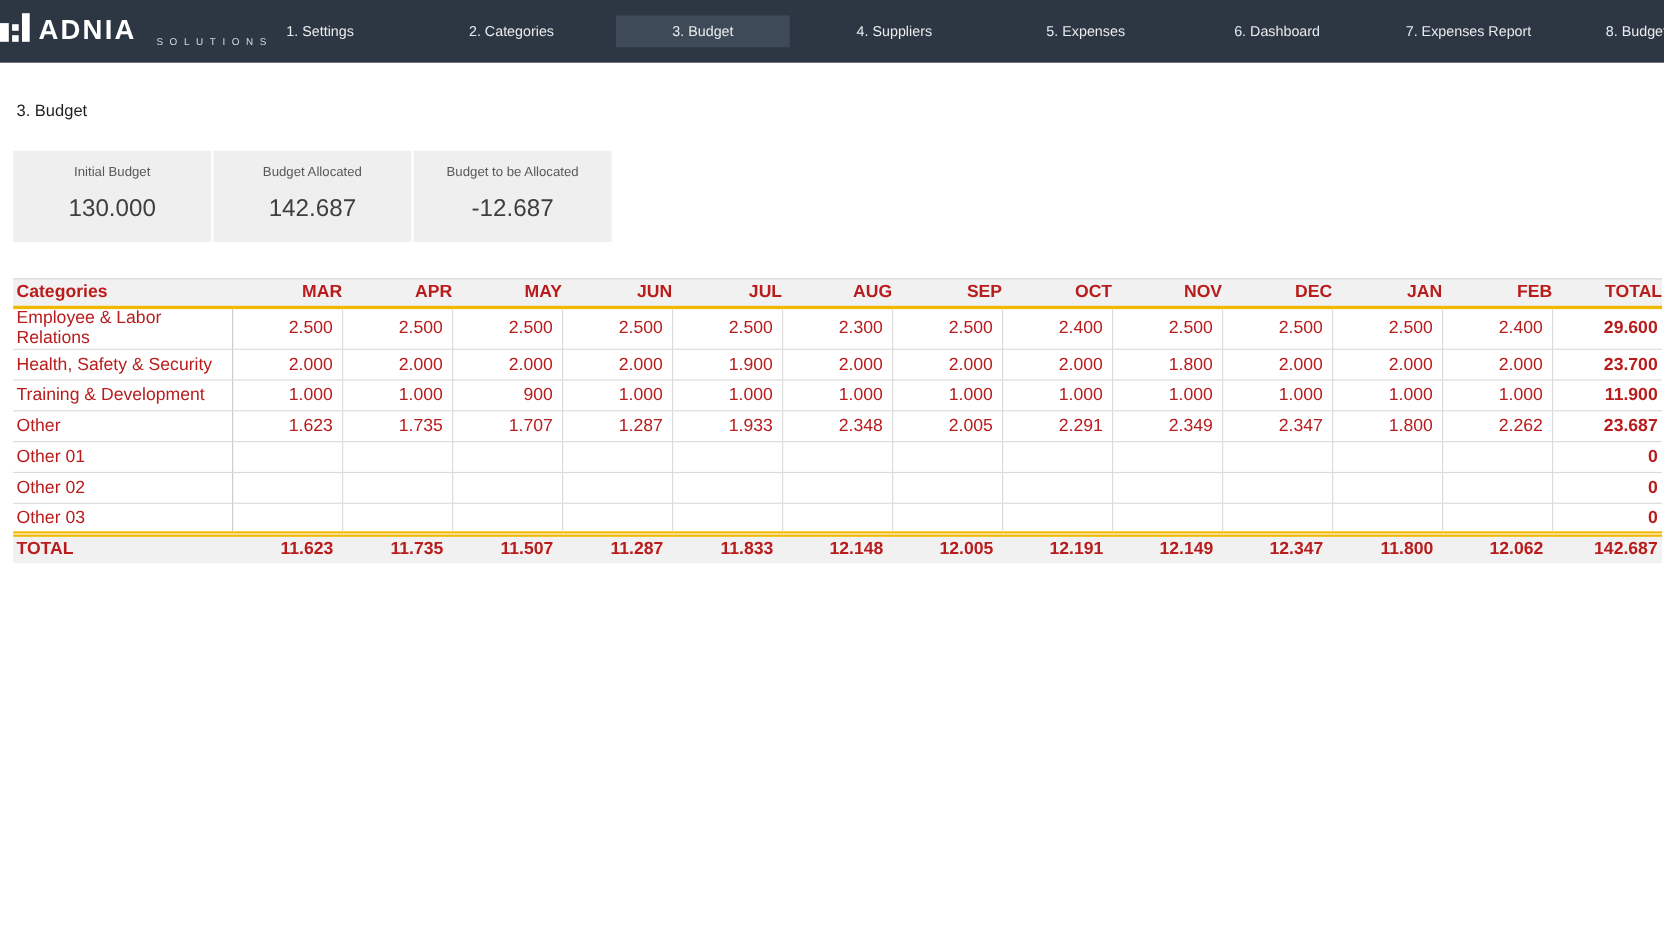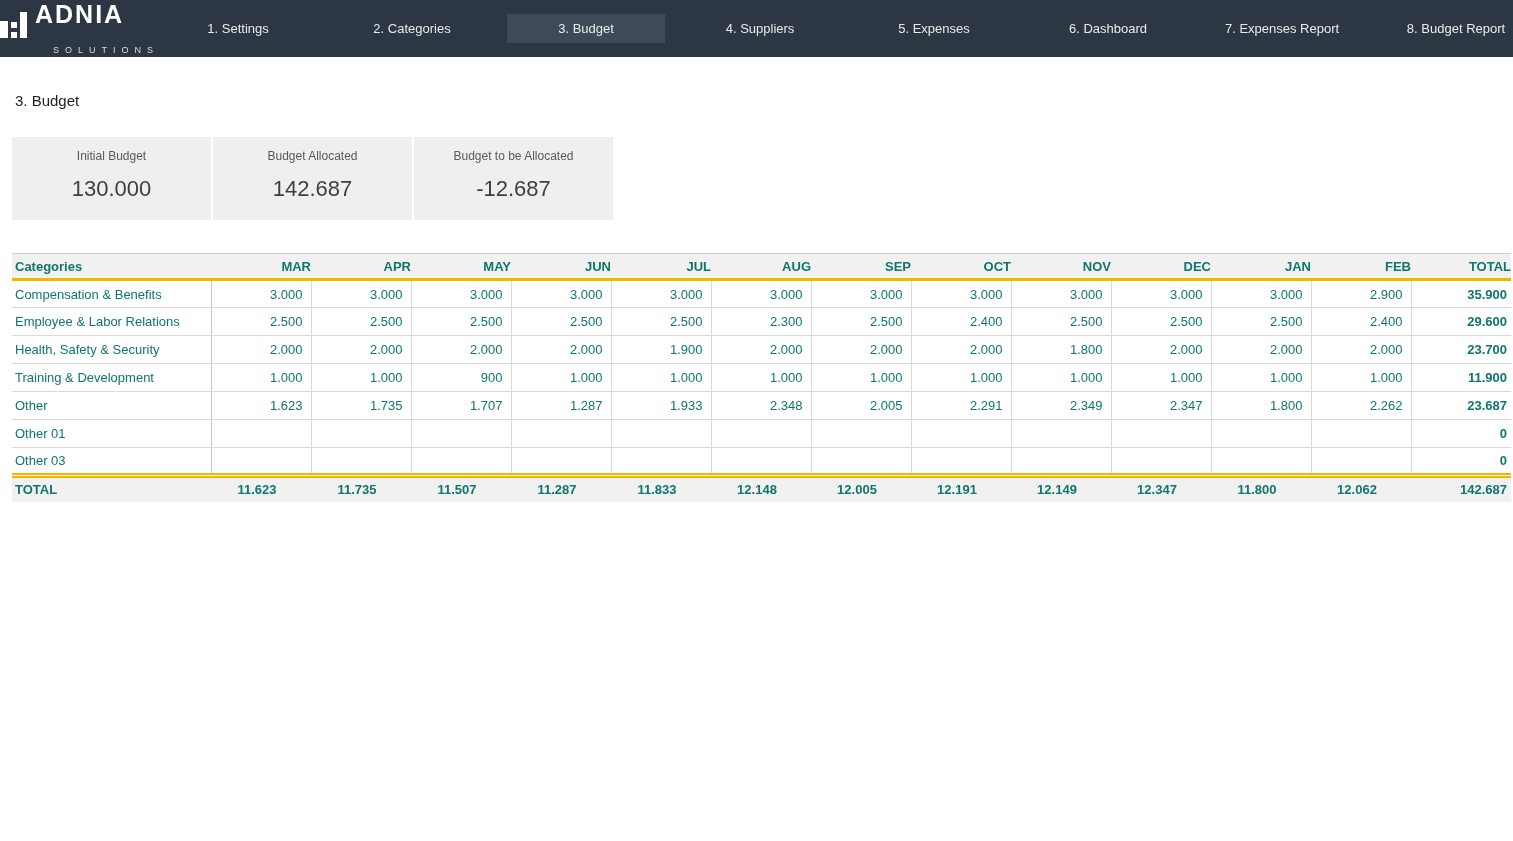--- a/index.html
+++ b/index.html
@@ -7,53 +7,53 @@
               font-family:"Liberation Sans", sans-serif; }
 
   
   .navbar { height:57px; background:#2d3743; display:flex; align-items:center; }
   .logo { width:212px; height:100%; display:flex; align-items:center; padding-left:0; }
   .logo-glyph { display:flex; align-items:flex-end; height:34px; margin-right:8px; }
   .lg-cut  { width:11px; height:17px; background:#ffffff; margin-left:-3px; margin-bottom:8px; }
   .lg-dots { display:flex; flex-direction:column; justify-content:flex-end; gap:4px; margin:0 3px 8px 3px; }
   .lg-dot  { width:6px; height:6px; background:#ffffff; }
   .lg-bar  { width:7px; height:26px; background:#ffffff; margin-bottom:8px; }
-  .logo-text { display:flex; flex-direction:column; }
+  .logo-text { display:flex; flex-direction:row; }
   .logo-name { color:#ffffff; font-size:25px; font-weight:bold; letter-spacing:2px; line-height:25px; }
   .logo-tag  { color:#d9dcdf; font-size:9px; letter-spacing:6px; margin-top:18px; padding-left:18px; }
   .nav-tabs { flex:1; display:flex; height:100%; align-items:center; padding-right:28px;gap:16px; }
   .tab { width:158px; height:29px; display:flex; align-items:center; justify-content:center;
          color:#e9ebed; font-size:13px; cursor:pointer; white-space:nowrap; }
   .tab.active { background:#3e4a57; }
 
   
   .page-title { margin:35px 0 0 15px; font-size:15px; font-weight:normal; color:#1f1f1f; }
 
   
   .kpi-row { display:flex; margin:28px 0 0 12px; }
-  .kpi-card { width:199px; height:83px; background:#efefef; margin-right:2px; text-align:center; }
+  .kpi-card { width:180px; height:83px; background:#efefef; margin-right:2px; text-align:center; }
   .kpi-label { font-size:12px; color:#595959; margin-top:12px; }
   .kpi-value { font-size:22px; color:#3f3f3f; margin-top:13px; }
 
   
   table.budget { border-collapse:collapse; table-layout:fixed; width:1499px; margin:33px 0 0 12px;
-                 font-size:13px; color:#0f766e; }
+                 font-size:16px; color:#b91c1c; }
   col.c-cat { width:199px; } col.c-m { width:100px; }
   thead th { height:26px; background:#f1f1f1; border-top:1px solid #d0d0d0;
              border-bottom:3px solid #f2b800; font-weight:bold; vertical-align:middle; }
   thead th.h-cat { text-align:left; padding-left:3px; }
   thead th.h-m { text-align:right; }
   tbody td { height:28px; border-bottom:1px solid #d9d9d9; vertical-align:middle; background:#fff; }
   tbody td.cat { padding-left:3px; border-right:1px solid #c9c9c9; }
   tbody td.val { text-align:right; padding-right:8px; border-right:1px solid #d9d9d9; }
   tbody td.tot { text-align:right; padding-right:4px; font-weight:bold; border-right:none; }
   tfoot td { height:26px; background:#f1f1f1; border-top:5px double #f2b800;
              font-weight:bold; vertical-align:middle; }
   tfoot td.cat { padding-left:3px; }
-  tfoot td.val { text-align:center; padding-right:8px; }
+  tfoot td.val { text-align:right; padding-right:8px; }
   tfoot td.tot { text-align:right; padding-right:4px; }
 </style>
 </head>
 <body>
 
 <div class="navbar">
   <div class="logo">
     <div class="logo-glyph">
       <div class="lg-cut"></div>
       <div class="lg-dots">
@@ -126,36 +126,20 @@
         <th class="h-m">OCT</th>
         <th class="h-m">NOV</th>
         <th class="h-m">DEC</th>
         <th class="h-m">JAN</th>
         <th class="h-m">FEB</th>
         <th class="h-m">TOTAL</th>
       </tr>
     </thead>
   <tbody>
       <tr>
-        <td class="cat">Compensation &amp; Benefits</td>
-        <td class="val">3.000</td>
-        <td class="val">3.000</td>
-        <td class="val">3.000</td>
-        <td class="val">3.000</td>
-        <td class="val">3.000</td>
-        <td class="val">3.000</td>
-        <td class="val">3.000</td>
-        <td class="val">3.000</td>
-        <td class="val">3.000</td>
-        <td class="val">3.000</td>
-        <td class="val">3.000</td>
-        <td class="val">2.900</td>
-        <td class="tot">35.900</td>
-      </tr>
-      <tr>
         <td class="cat">Employee &amp; Labor Relations</td>
         <td class="val">2.500</td>
         <td class="val">2.500</td>
         <td class="val">2.500</td>
         <td class="val">2.500</td>
         <td class="val">2.500</td>
         <td class="val">2.300</td>
         <td class="val">2.500</td>
         <td class="val">2.400</td>
         <td class="val">2.500</td>
@@ -222,20 +206,36 @@
         <td class="val"></td>
         <td class="val"></td>
         <td class="val"></td>
         <td class="val"></td>
         <td class="val"></td>
         <td class="val"></td>
         <td class="val"></td>
         <td class="tot">0</td>
       </tr>
       <tr>
+        <td class="cat">Other 02</td>
+        <td class="val"></td>
+        <td class="val"></td>
+        <td class="val"></td>
+        <td class="val"></td>
+        <td class="val"></td>
+        <td class="val"></td>
+        <td class="val"></td>
+        <td class="val"></td>
+        <td class="val"></td>
+        <td class="val"></td>
+        <td class="val"></td>
+        <td class="val"></td>
+        <td class="tot">0</td>
+      </tr>
+      <tr>
         <td class="cat">Other 03</td>
         <td class="val"></td>
         <td class="val"></td>
         <td class="val"></td>
         <td class="val"></td>
         <td class="val"></td>
         <td class="val"></td>
         <td class="val"></td>
         <td class="val"></td>
         <td class="val"></td>

